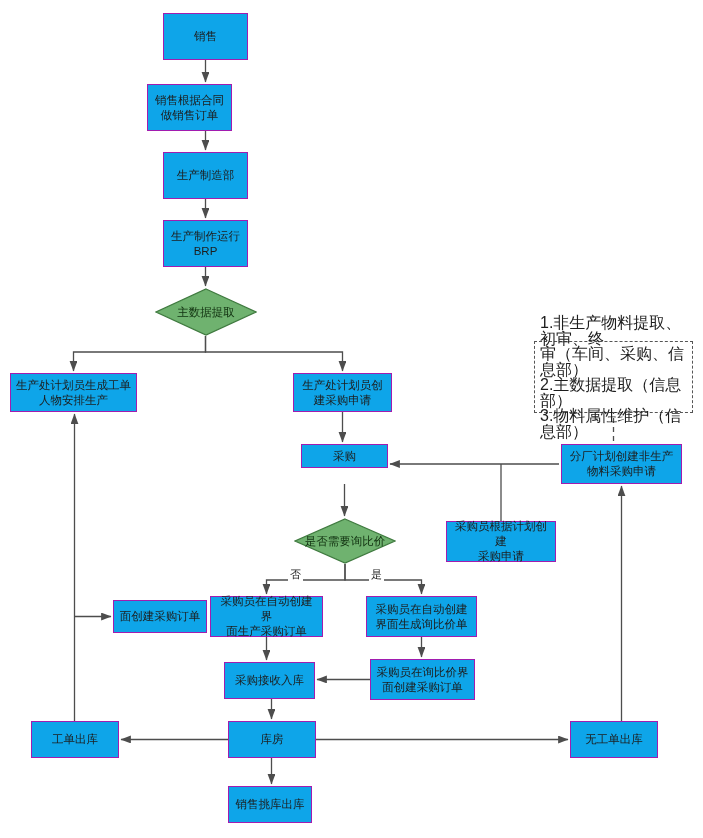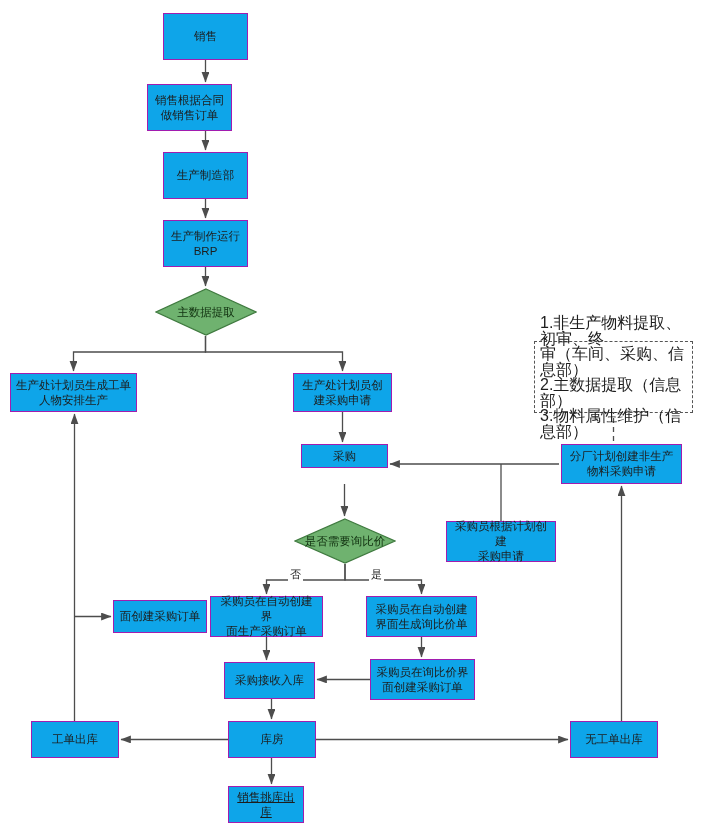--- a/index.html
+++ b/index.html
@@ -189,18 +189,18 @@
 
   <div class="node process" style="left:370px;top:659px;width:105px;height:41px;">采购员在询比价界
 面创建采购订单</div>
 
   <div class="node process" style="left:31px;top:721px;width:88px;height:37px;">工单出库</div>
 
   <div class="node process" style="left:228px;top:721px;width:88px;height:37px;">库房</div>
 
   <div class="node process" style="left:570px;top:721px;width:88px;height:37px;">无工单出库</div>
 
-  <div class="node process" style="left:228px;top:786px;width:76px;height:37px;text-decoration:underline;">销售挑库出库</div>
+  <div class="node process" style="left:228px;top:786px;width:84px;height:37px;">销售挑库出库</div>
 
   <div class="edge-label" style="left:288px;top:568px;">否</div>
   <div class="edge-label" style="left:369px;top:568px;">是</div>
 
 </div>
 
 </body></html>

